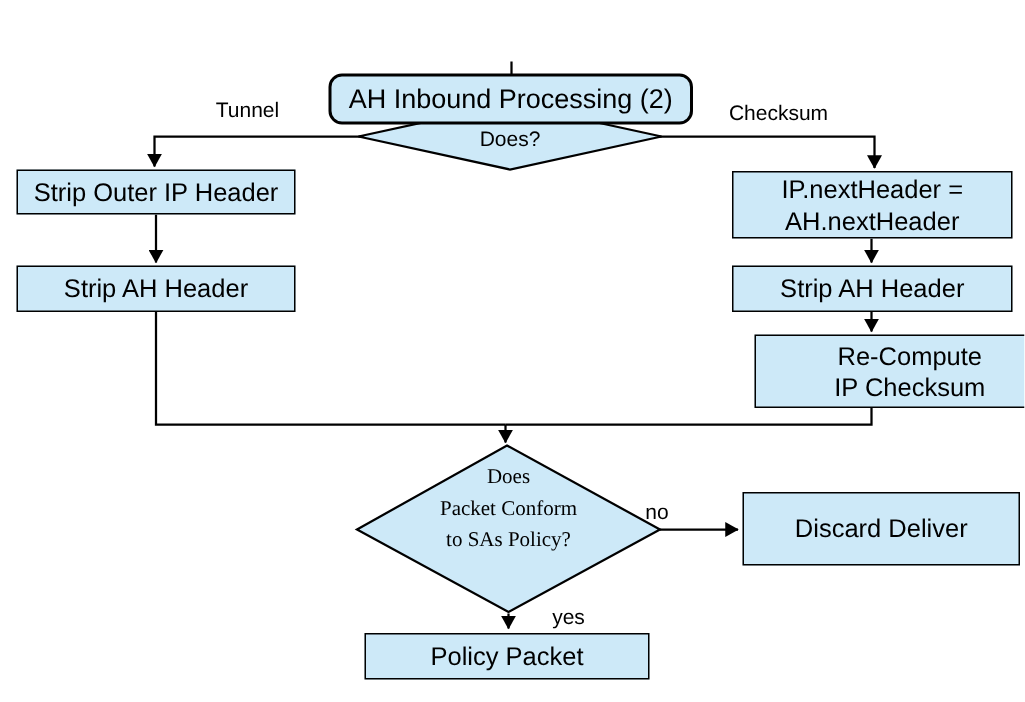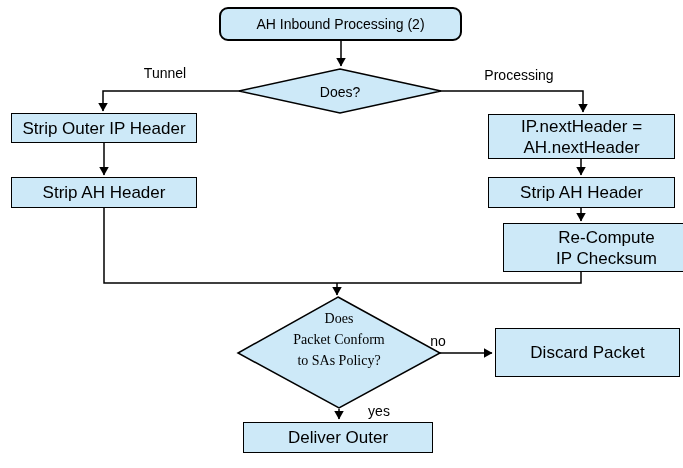--- a/index.html
+++ b/index.html
@@ -26,21 +26,22 @@
     align-items: center;
     justify-content: center;
     text-align: center;
     font-size: 17px;
     line-height: 21px;
     white-space: pre-line;
   }
   .node.rounded {
     border-radius: 9px;
     border-width: 2px;
-    font-size: 14px;
+    font-size: 18px;
+    margin-top: 42px;
   }
   .flow-label {
     position: absolute;
     text-align: center;
     font-size: 14px;
     line-height: 21px;
     white-space: pre-line;
     background: transparent;
   }
   .diamond { stroke: #000000; stroke-width: 1.5; }
@@ -102,31 +103,31 @@
   <div class="node n-strip-ah-t">Strip AH Header</div>
 
   <div class="node n-ip-next">IP.nextHeader =
 AH.nextHeader</div>
 
   <div class="node n-strip-ah-x">Strip AH Header</div>
 
   <div class="node n-recompute">Re-Compute
 IP Checksum</div>
 
-  <div class="node n-discard">Discard Packet</div>
+  <div class="node n-discard">Discard Deliver</div>
 
-  <div class="node n-deliver">Deliver Outer</div>
+  <div class="node n-deliver">Policy Packet</div>
 
   <div class="flow-label l-mode">Does?</div>
 
   <div class="flow-label l-policy">Does
 Packet Conform
 to SAs Policy?</div>
 
   <div class="flow-label l-tunnel">Tunnel</div>
 
-  <div class="flow-label l-transport">Processing</div>
+  <div class="flow-label l-transport">Checksum</div>
 
   <div class="flow-label l-no">no</div>
 
   <div class="flow-label l-yes">yes</div>
 
 </div>
 
 </body></html>

